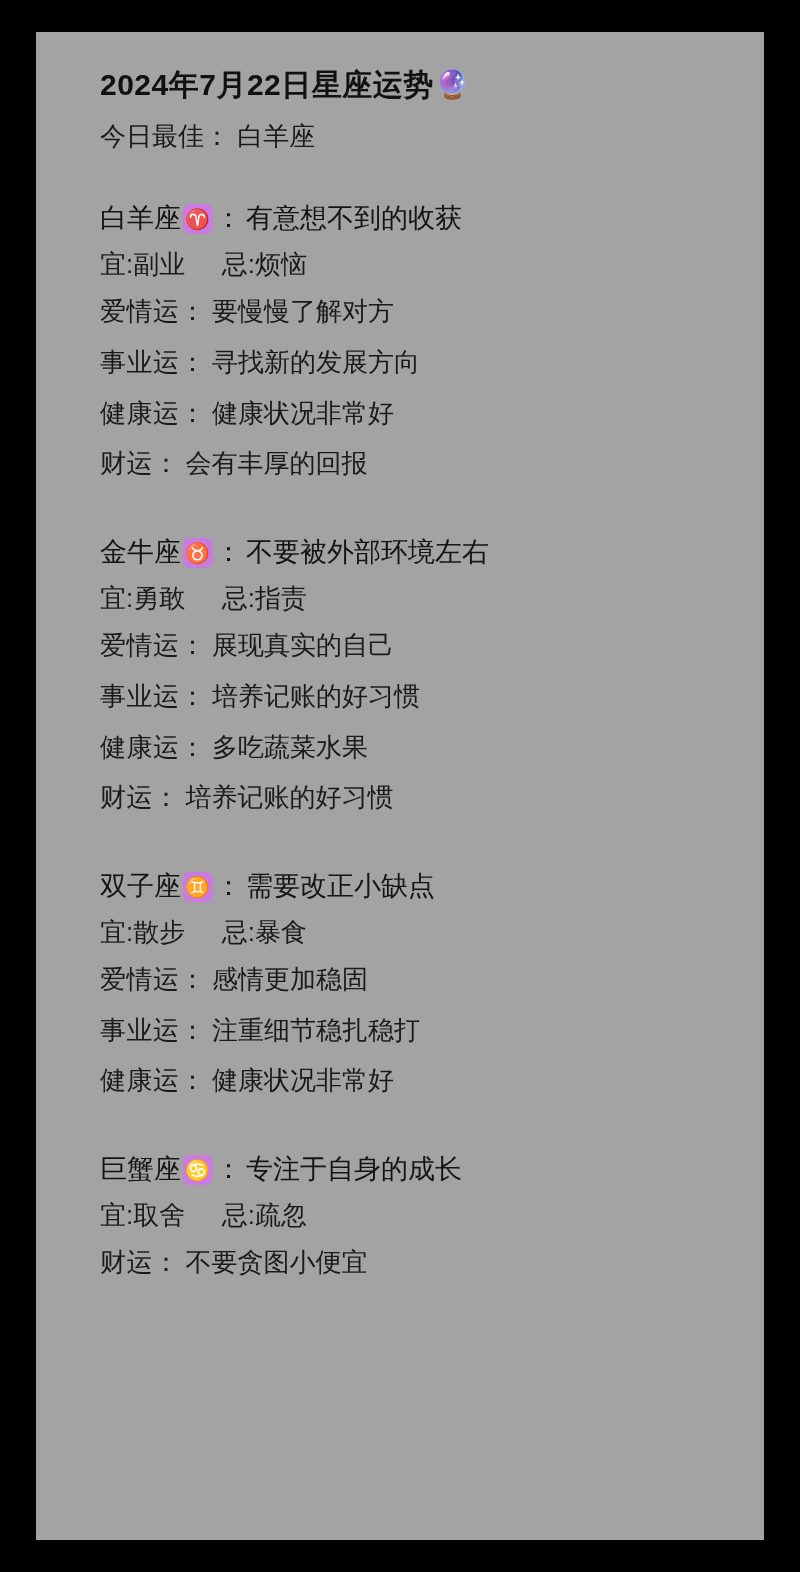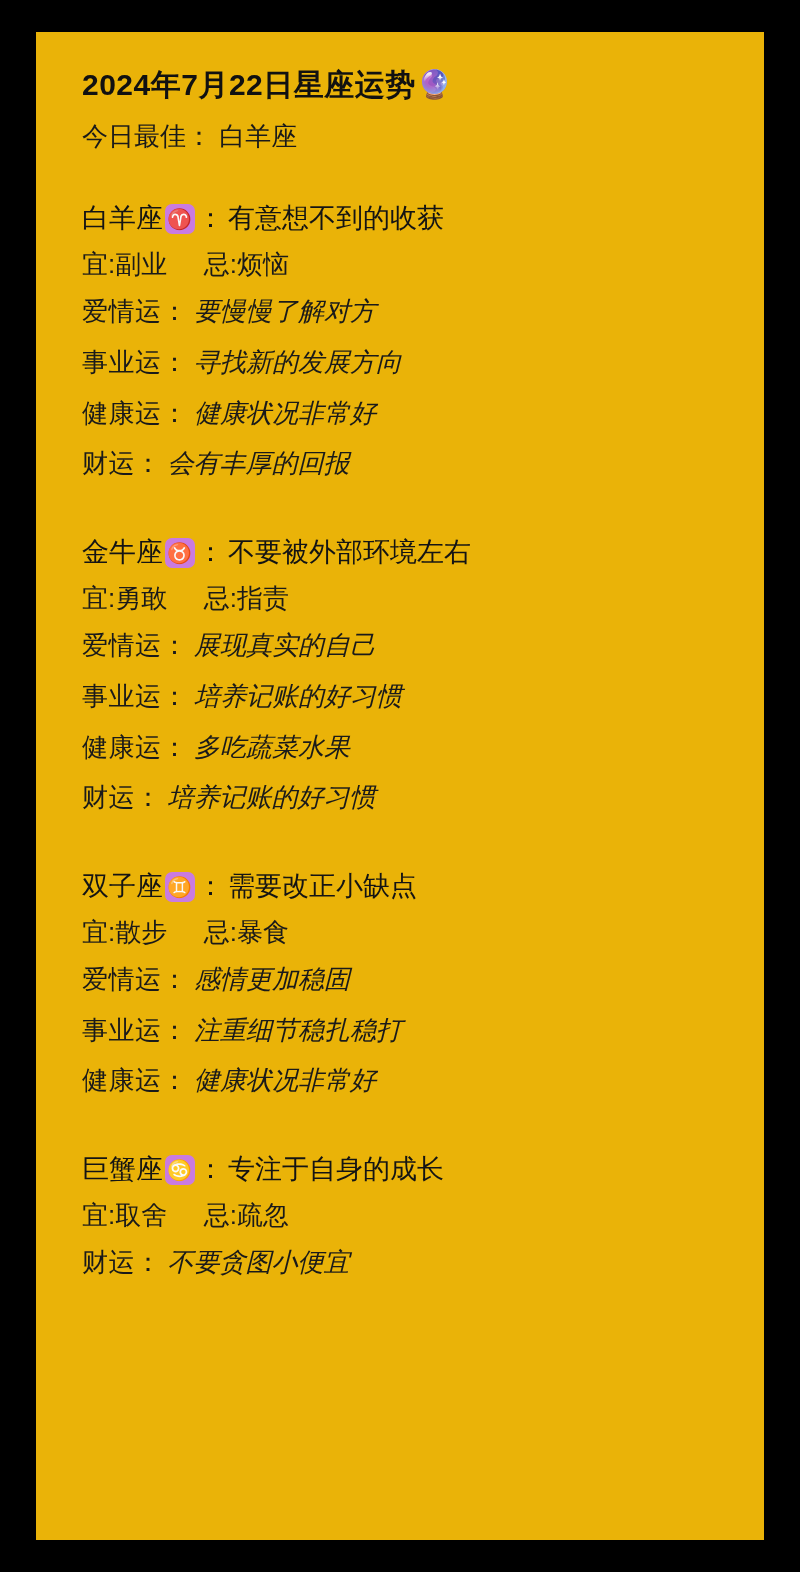--- a/index.html
+++ b/index.html
@@ -14,25 +14,25 @@
     overflow: hidden;
   }
   .screen {
     width: 800px;
     height: 1572px;
     background: #000000;
     box-sizing: border-box;
     padding: 32px 36px 32px 36px;
   }
   .card {
-    background: #eab308;
+    background: #a3a3a3;
     width: 100%;
     height: 100%;
     box-sizing: border-box;
-    padding: 34px 40px 10px 46px;
+    padding: 34px 40px 10px 64px;
     overflow: hidden;
   }
   .title {
     font-size: 30px;
     font-weight: bold;
     color: #111111;
     letter-spacing: 0.5px;
     line-height: 1.25;
     margin: 0 0 14px 0;
     display: flex;
@@ -95,21 +95,20 @@
     font-size: 26px;
     color: #1a1a1a;
     line-height: 1.95;
     white-space: nowrap;
   }
   .line .lbl {
     letter-spacing: 0.5px;
   }
   .line .val {
     margin-left: 6px;
-    font-style: italic;
   }
 </style>
 </head>
 <body>
 
 <div class="screen">
   <div class="card">
 
     <div class="title">
       <span>2024年7月22日星座运势</span>

